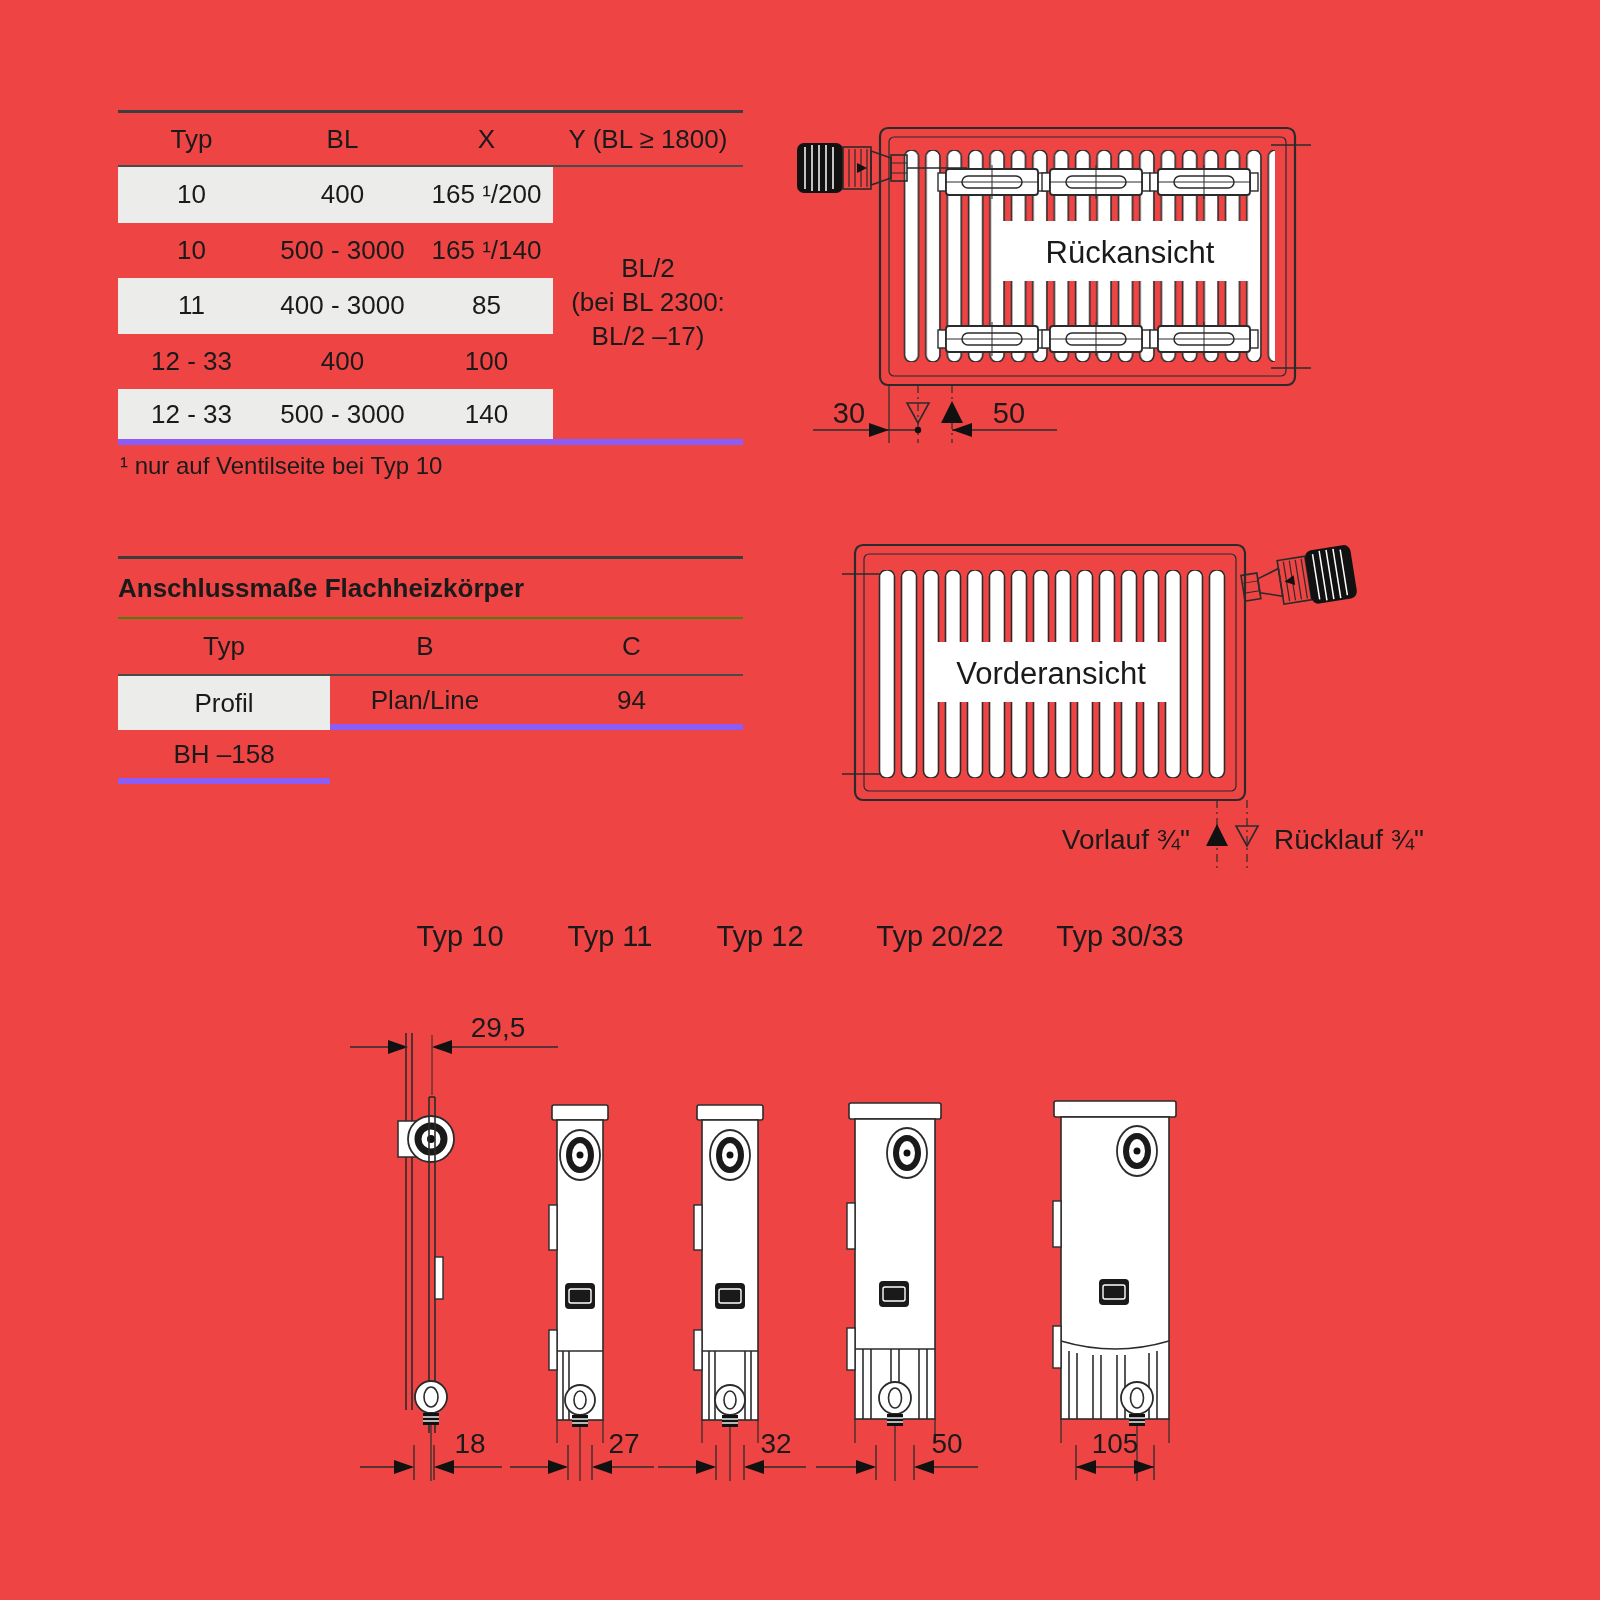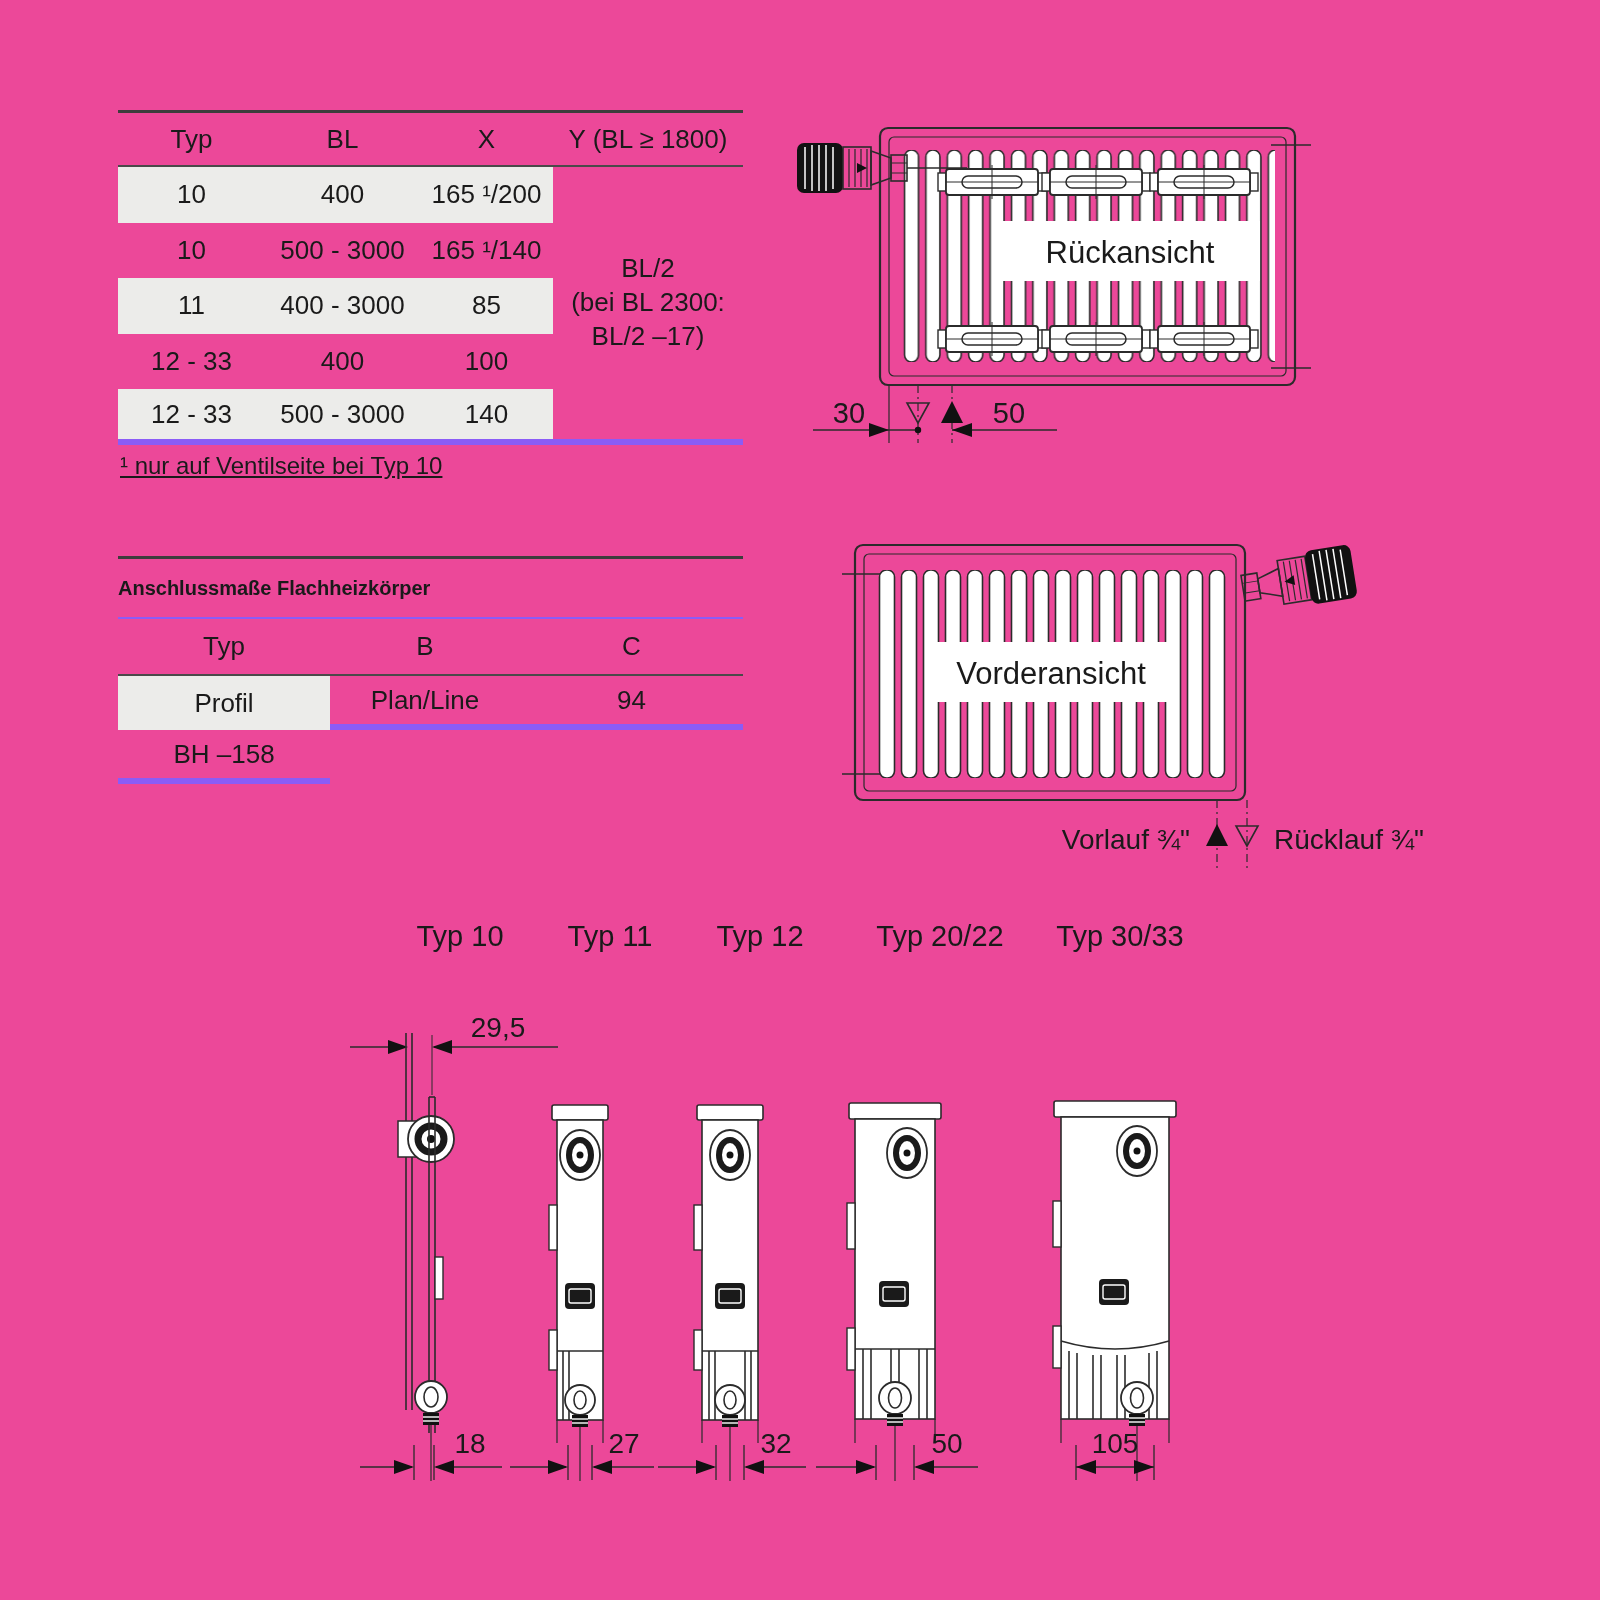--- a/index.html
+++ b/index.html
@@ -1,31 +1,31 @@
 <!DOCTYPE html>
 <html><head>
 <meta charset="utf-8">
 <style>
   html,body{margin:0;padding:0;background:#fff;}
-  .page{position:relative;width:1600px;height:1600px;background:#ec4899;
+  .page{position:relative;width:1600px;height:1600px;background:#ef4444;
         font-family:"Liberation Sans",sans-serif;color:#1a1a1a;overflow:hidden;}
   
   .t1{position:absolute;left:118px;top:110px;width:625px;border-top:3px solid #3d3d3d;
       display:grid;grid-template-columns:147px 155px 133px 190px;
       grid-template-rows:54px repeat(5,55.6px);}
   .cell{display:flex;align-items:center;justify-content:center;font-size:26px;}
   .h{border-bottom:2px solid #4a4a4a;}
   .sh{background:#ececea;}
   .bb{border-bottom:6px solid #8b5cf6;}
   .ycell{grid-column:4;grid-row:2/7;display:flex;align-items:center;justify-content:center;
          text-align:center;font-size:26px;line-height:1.3;white-space:pre-line;}
-  .footnote{position:absolute;left:120px;top:452px;font-size:24px;text-decoration:underline;}
+  .footnote{position:absolute;left:120px;top:452px;font-size:24px;}
   .t2wrap{position:absolute;left:118px;top:556px;width:625px;border-top:3px solid #3d3d3d;}
-  .t2title{height:58px;display:flex;align-items:center;font-weight:bold;font-size:20px;
-           border-bottom:2px solid #8b5cf6;}
+  .t2title{height:58px;display:flex;align-items:center;font-weight:bold;font-size:26px;
+           border-bottom:2px solid #4d7c0f;}
   .t2{display:grid;grid-template-columns:212px 190px 223px;grid-template-rows:57px 54px 54px;}
   
   svg{position:absolute;overflow:visible;}
   svg text{font-family:"Liberation Sans",sans-serif;fill:#1a1a1a;}
   svg .ln{stroke:#2b2b2b;fill:none;}
   .typlabel{position:absolute;top:920px;transform:translateX(-50%);font-size:29px;white-space:nowrap;}
 </style>
 </head>
 <body>
 

